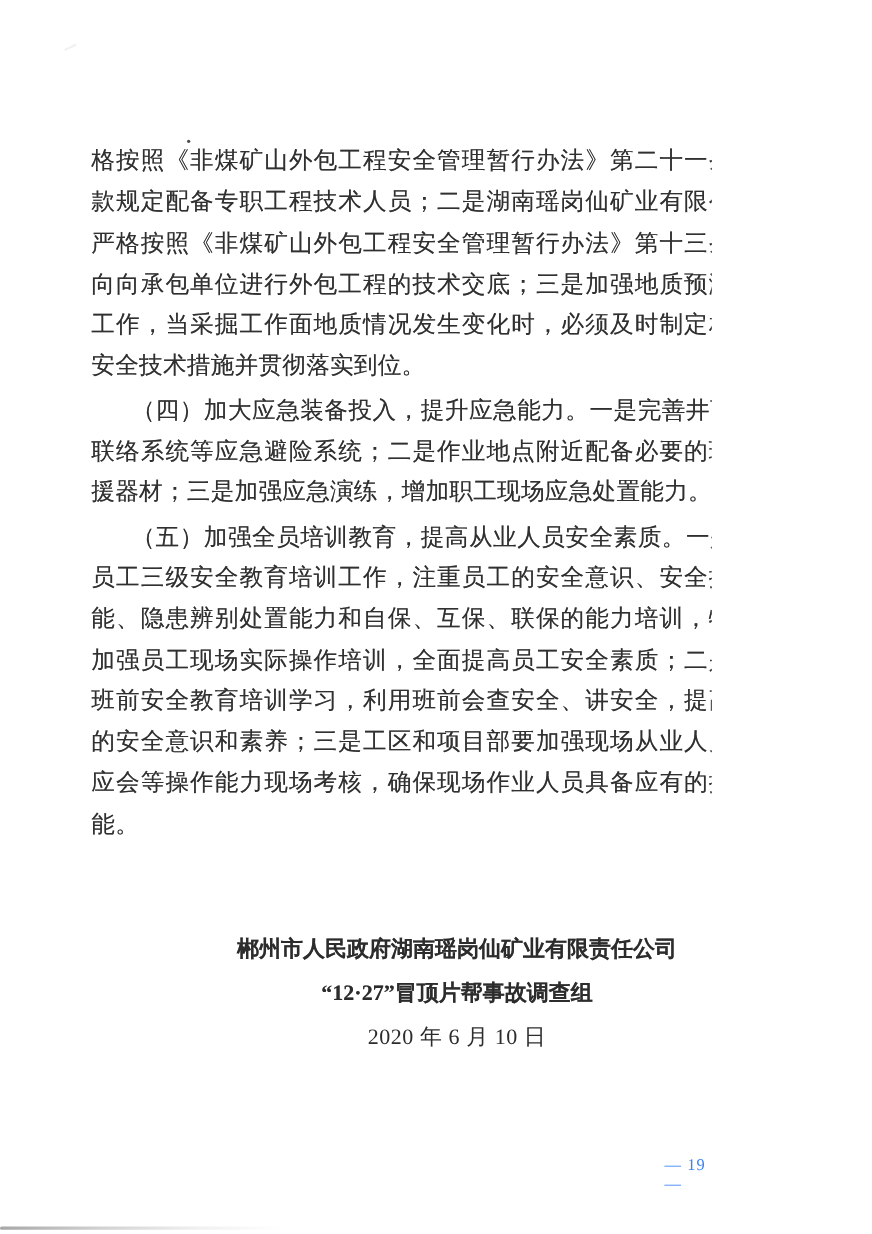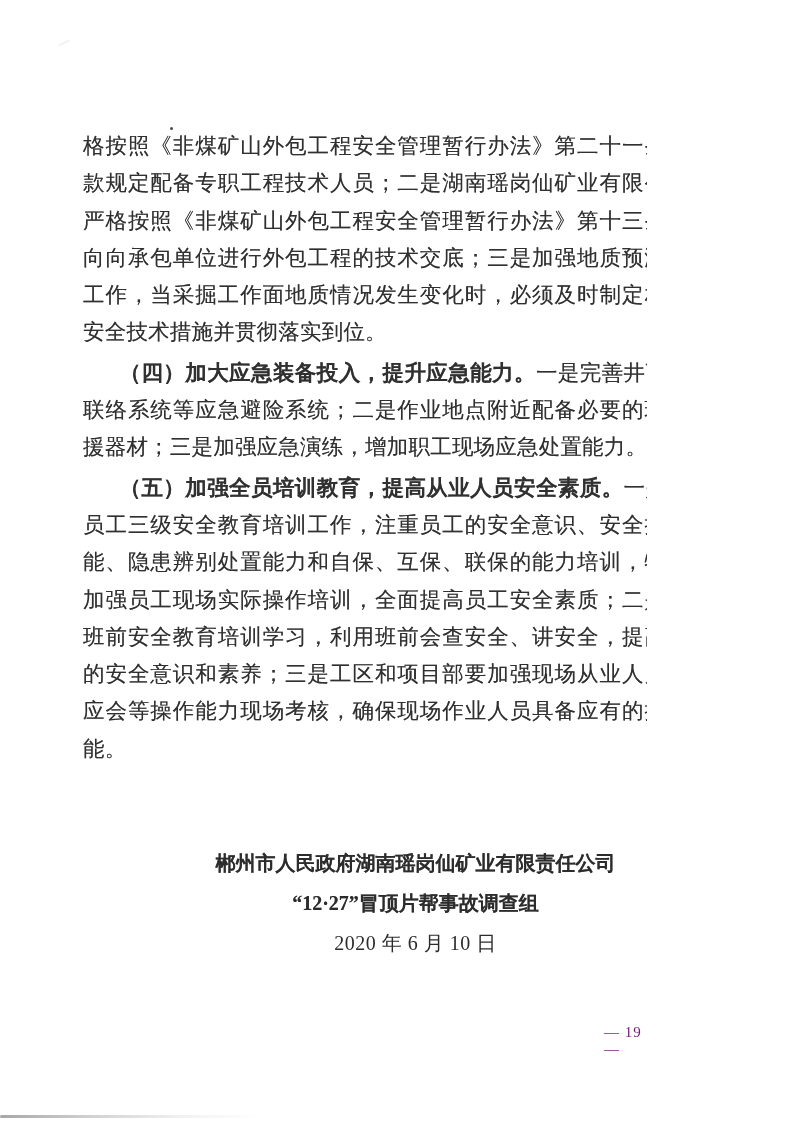--- a/index.html
+++ b/index.html
@@ -26,43 +26,43 @@
     line-height: 37.3px;
     text-align: justify;
     text-justify: inter-ideograph;
     letter-spacing: 0.2px;
     color: #303030;
     text-shadow: 0 0 0.5px rgba(40,40,40,0.55);
   }
   .para { margin: 0; padding: 0; }
   .para.indent { text-indent: 1.7em; }
   .para.spaced { margin-top: 3px; }
-  .para .lead { font-weight: bold; }
+  .para .lead { font-weight: normal; }
   
   .signature {
     position: absolute;
     left: 0;
     top: 843px;
     width: 793px;
     text-align: center;
     transform: translateX(19px);
     font-size: 20px;
     line-height: 40px;
     color: #2c2c2c;
   }
   .sig-bold { font-weight: bold; text-shadow: 0 0 0.5px rgba(40,40,40,0.6); }
   .sig-date { font-weight: normal; letter-spacing: 0.5px; }
   
   .page-number {
     position: absolute;
     left: 604px;
-    top: 1024px;
+    top: 1052px;
     font-size: 15px;
     letter-spacing: 1px;
-    color: #701a75;
+    color: #3b82f6;
   }
   
   .artifact-dot {
     position: absolute;
     left: 170px;
     top: 127px;
     width: 3px;
     height: 3px;
     background: #4a4a4a;
     border-radius: 50%;

